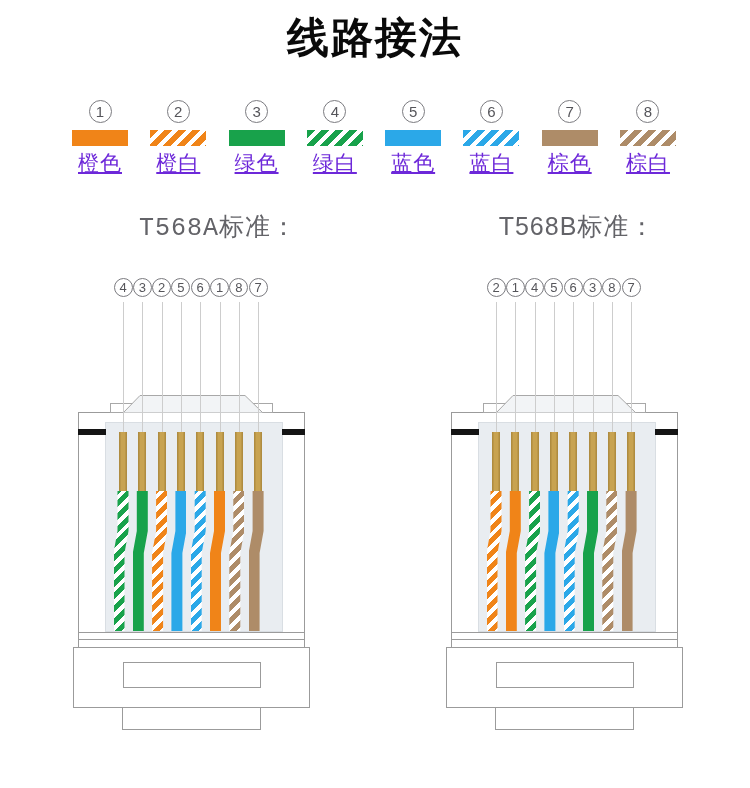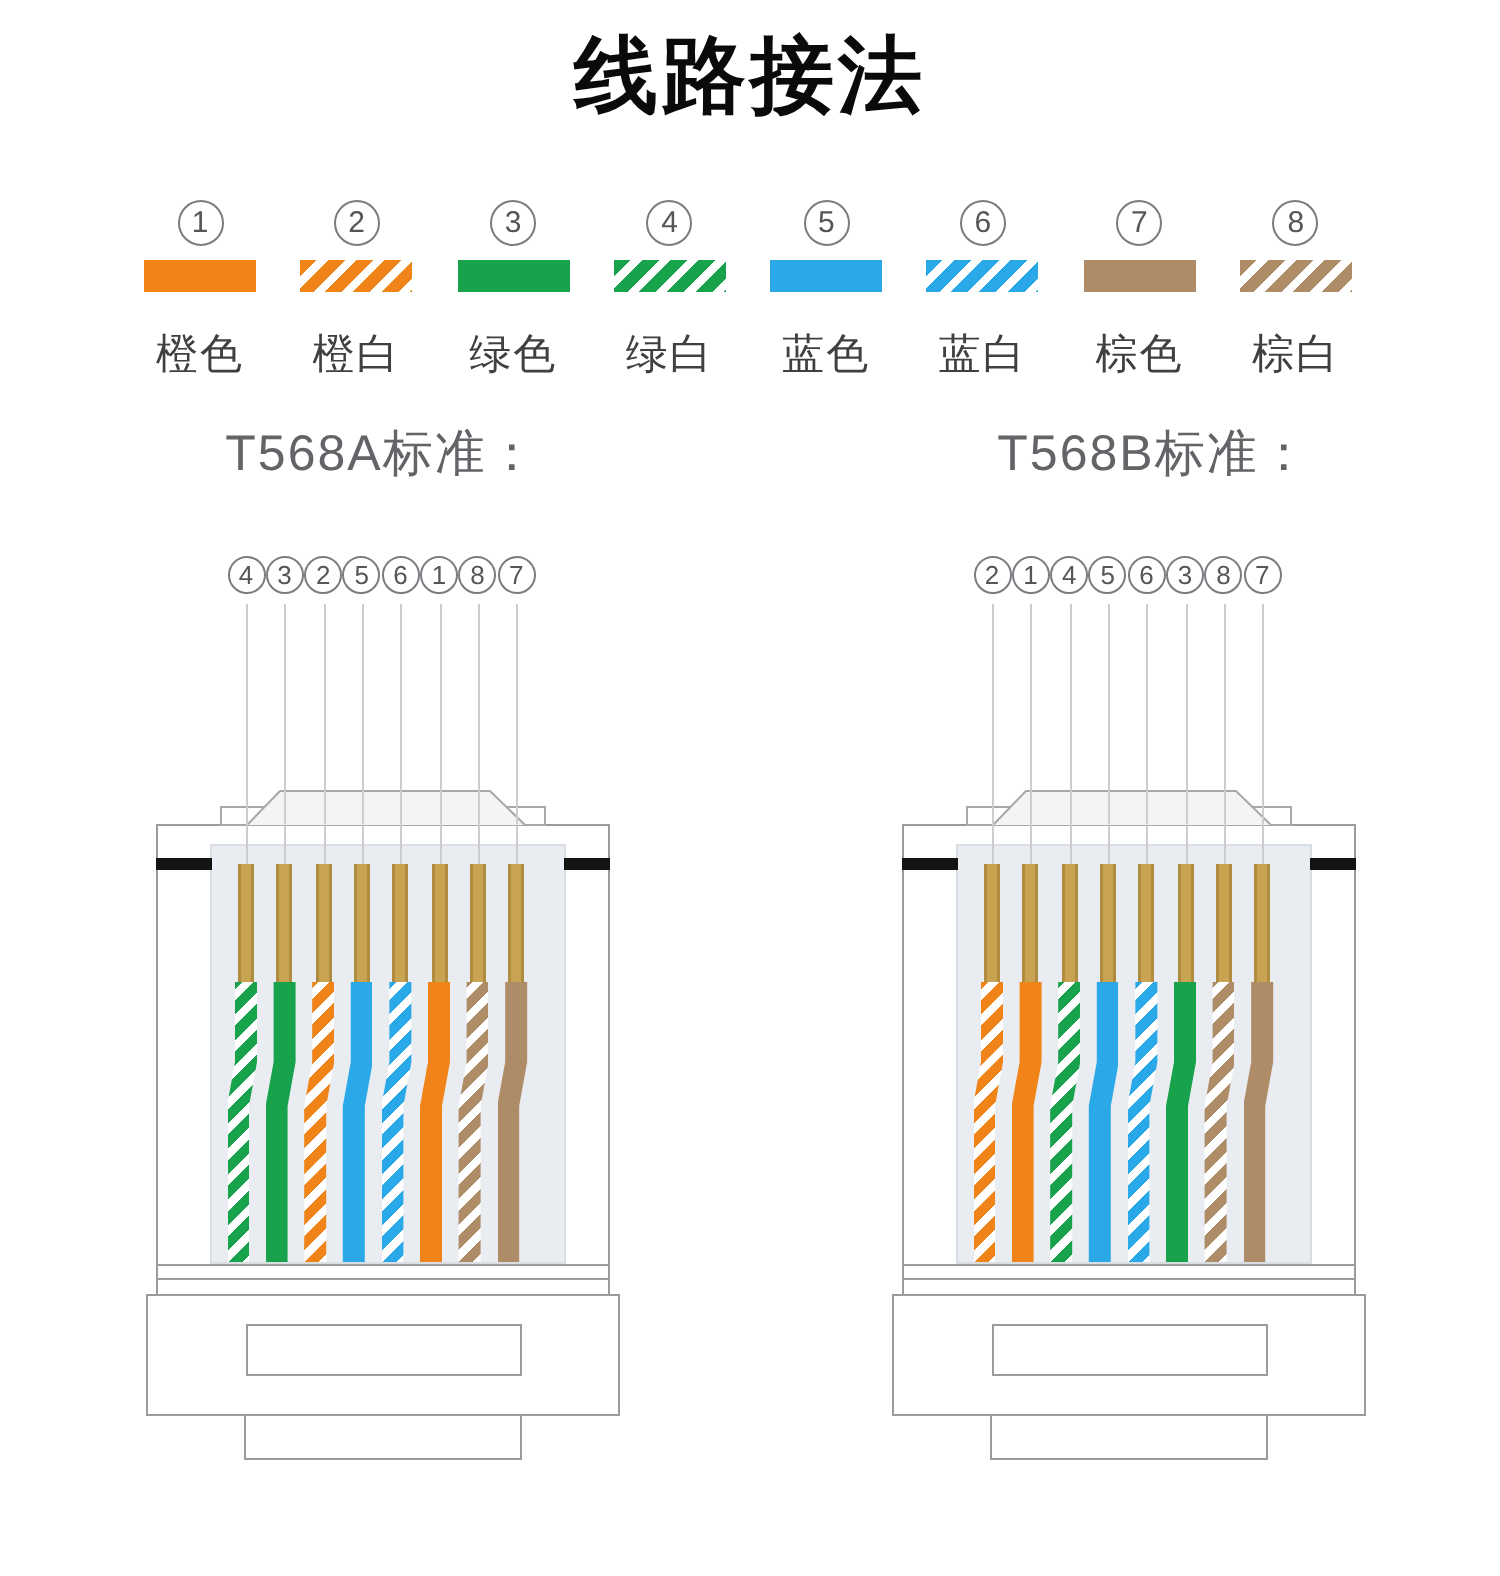--- a/index.html
+++ b/index.html
@@ -28,31 +28,32 @@
   .badge {
     box-sizing:border-box;
     border:1.5px solid #7b7b80; border-radius:50%;
     color:#55555a;
     display:flex; align-items:center; justify-content:center;
     background:transparent;
   }
   .legend-badge { width:23px; height:23px; font-size:15px; }
   .swatch { width:56px; height:16px; margin-top:7px; }
   .legend-label {
-    margin-top:17px; font-size:21px; color:#404040; letter-spacing:1px;
+    margin-top:3px; font-size:21px; color:#6d28d9; letter-spacing:1px;
     white-space:nowrap;
+    text-decoration:underline;
   }
   
   .std-header {
     position:absolute; top:210px; width:280px;
     text-align:center;
     font-size:25px; font-weight:500; color:#636368;
     letter-spacing:1px;
   }
-  .std-header-a { left:51px; }
+  .std-header-a { left:78px;font-family:Liberation Mono, monospace; }
   .std-header-b { left:437px; }
   
   .connector { position:absolute; top:278px; width:237px; height:462px; }
   .connector-a { left:73px; }
   .connector-b { left:446px; }
   .outline-svg { position:absolute; left:0; top:117px; }
   .pin-badge {
     position:absolute; top:0;
     width:19px; height:19px;
     border-width:1.2px;

